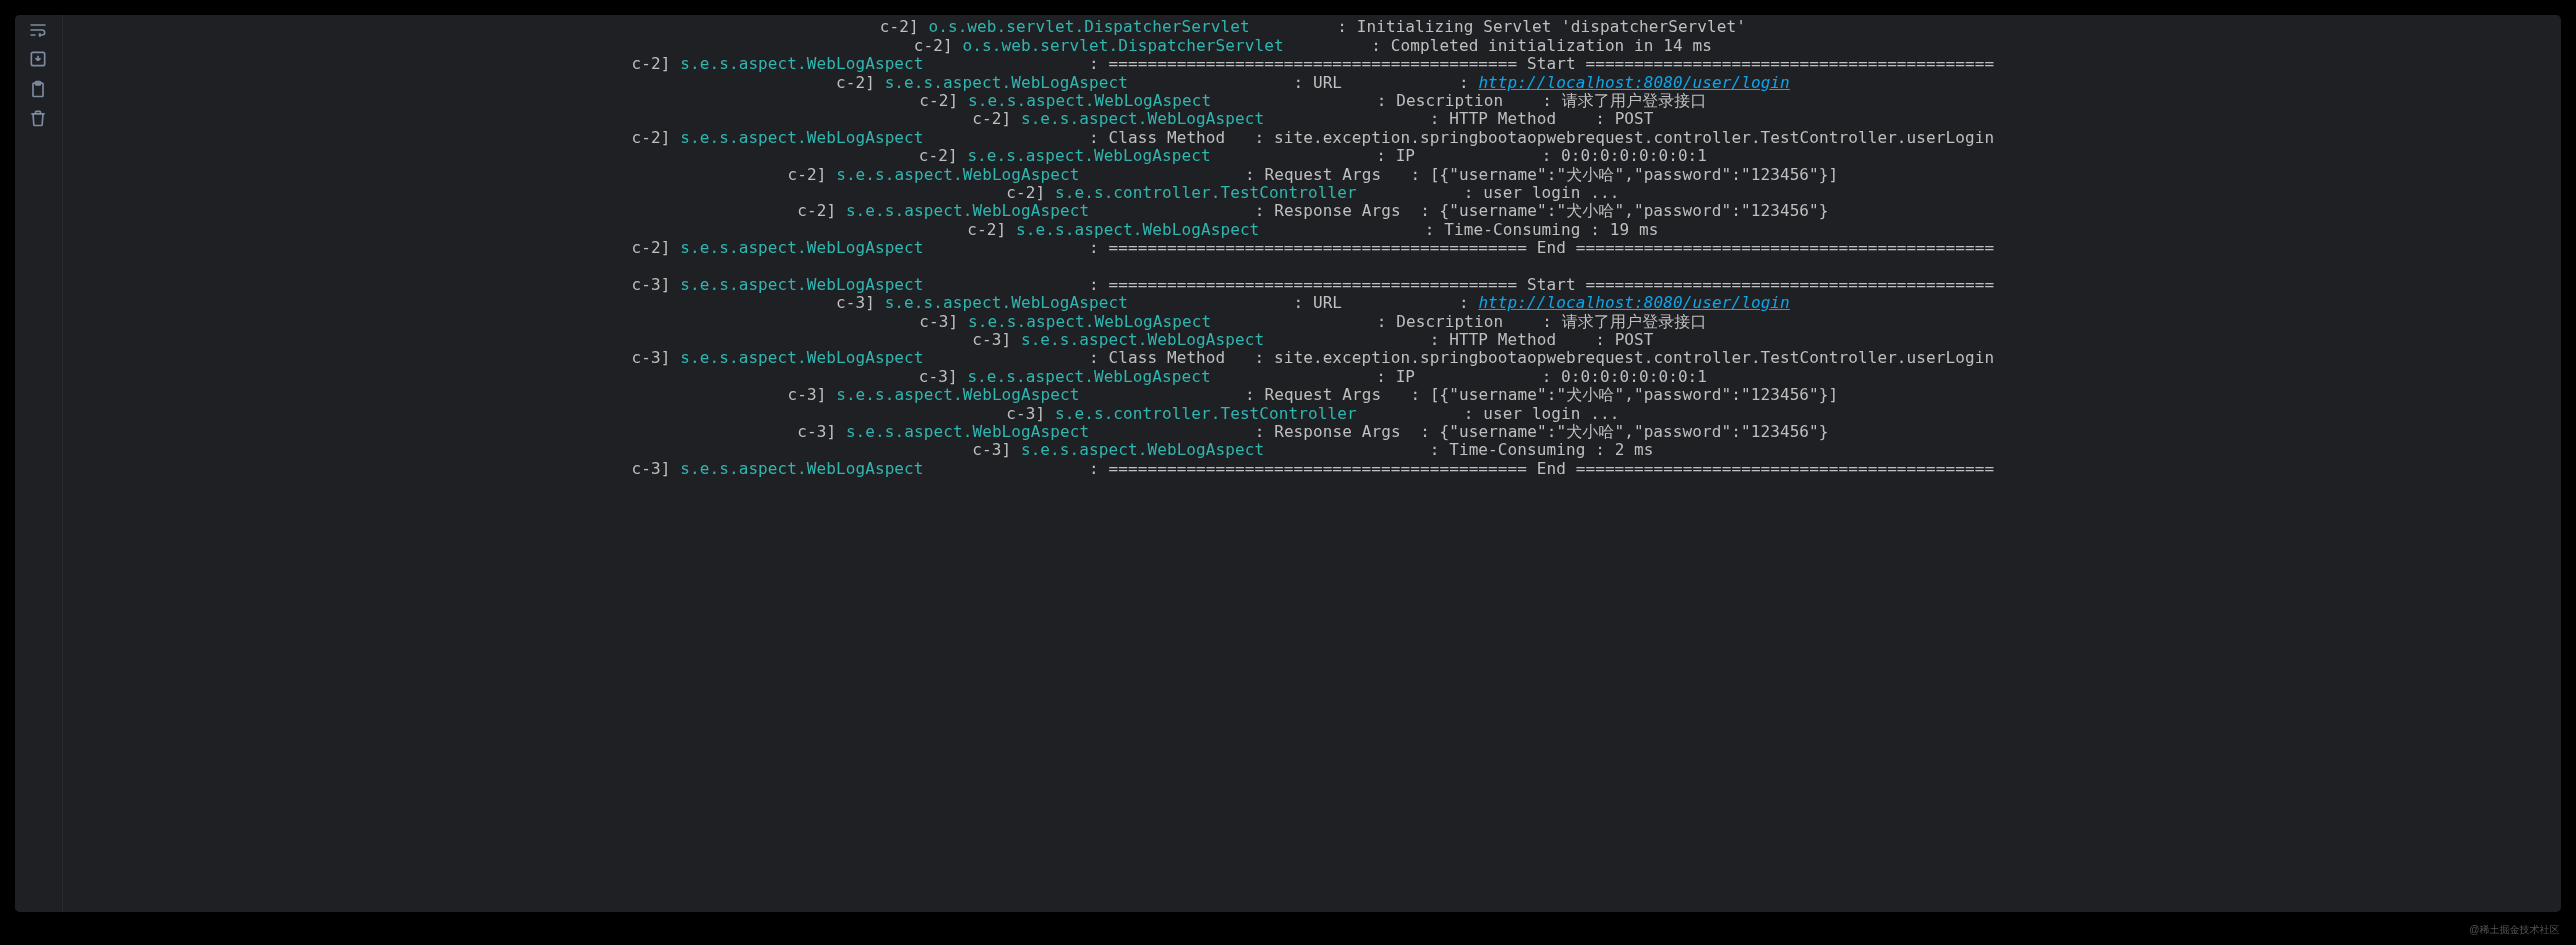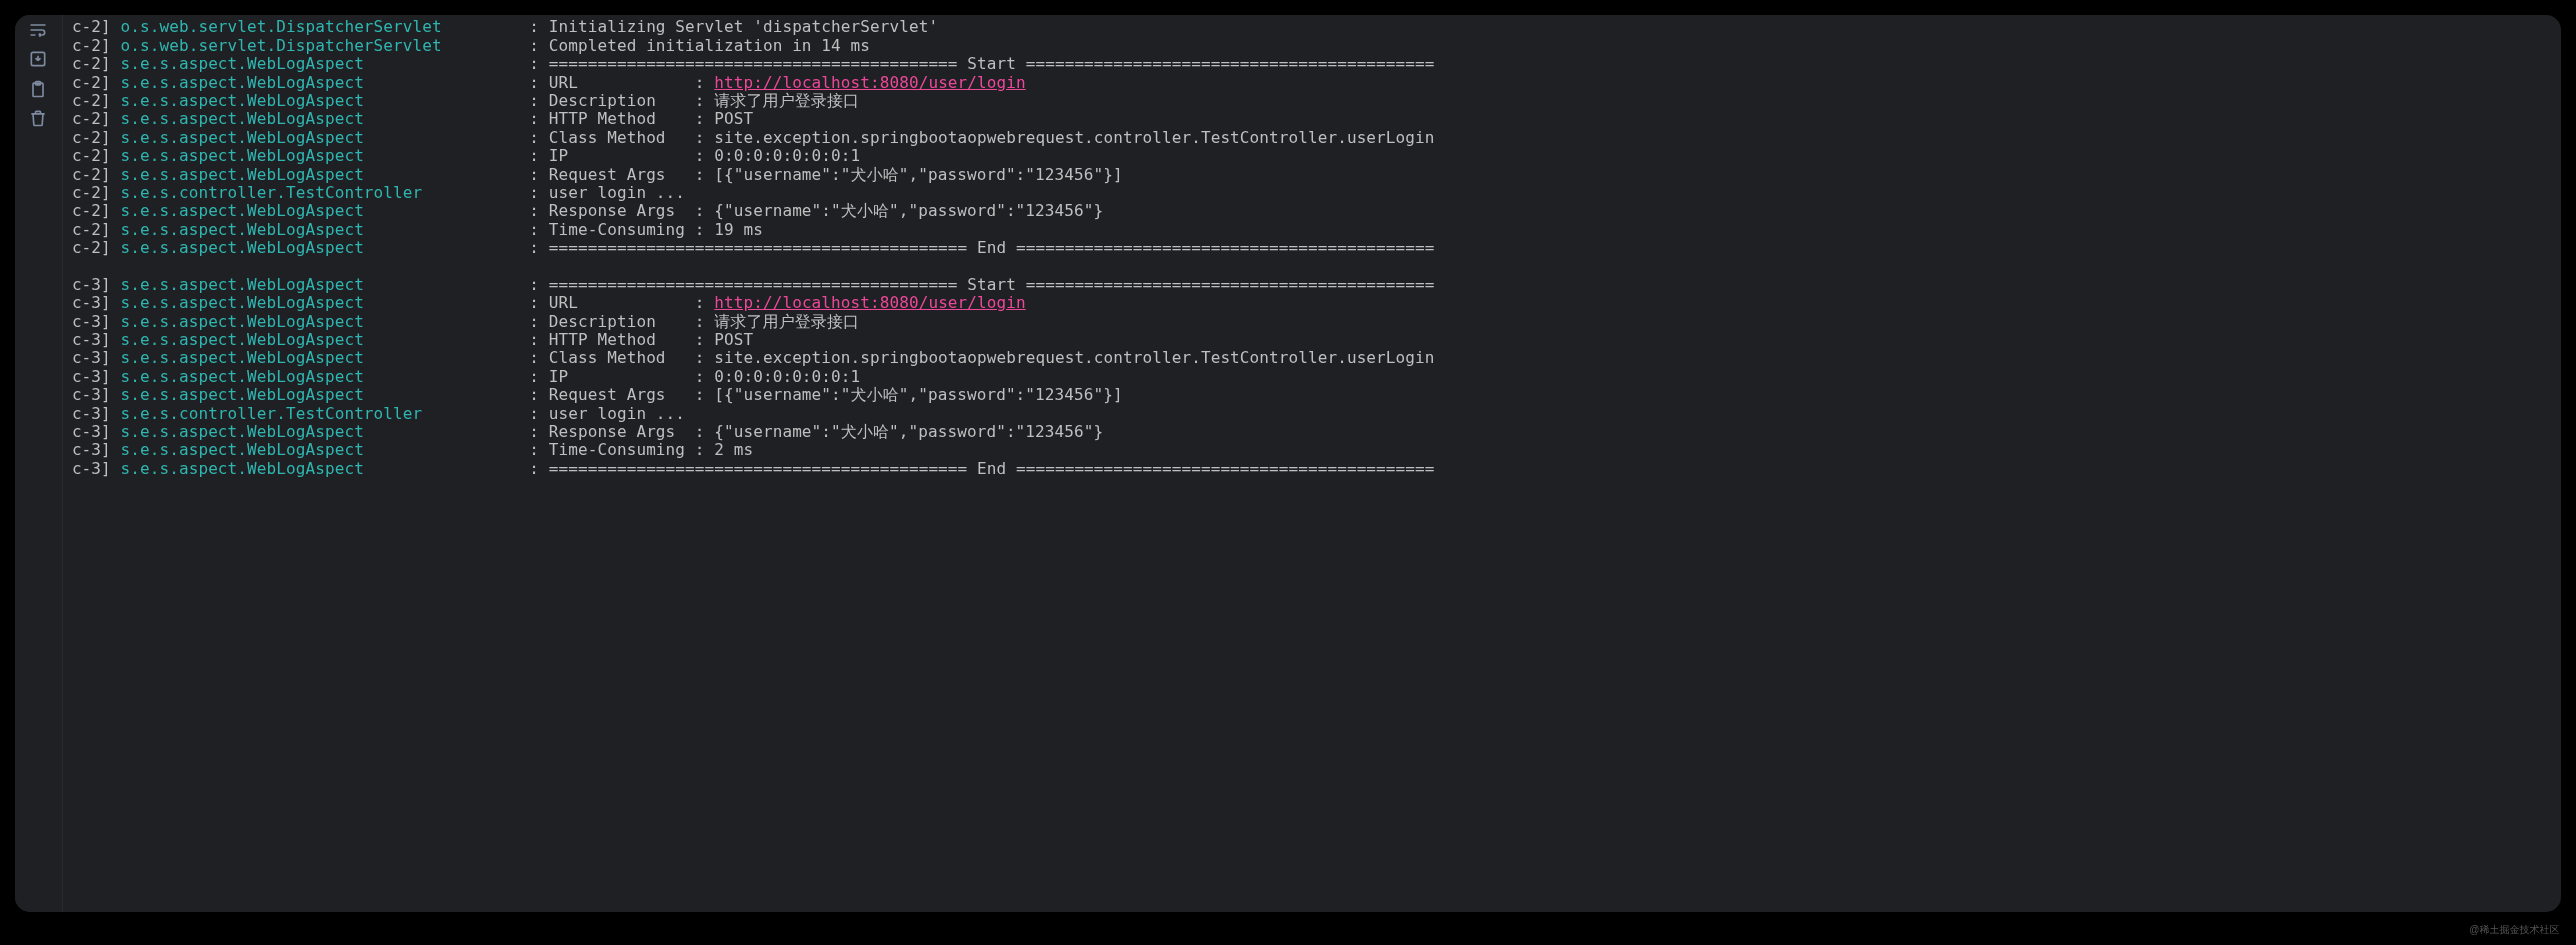--- a/index.html
+++ b/index.html
@@ -14,24 +14,25 @@
     overflow: hidden;
     position: relative;
   }
   .container {
     position: absolute;
     top: 14.7px;
     left: 14.7px;
     right: 14.7px;
     bottom: 33px;
     background: #1f2024;
-    border-radius: 15px;
+    border-radius: 5px;
     box-shadow: 0 5.5px 18.4px rgba(0,0,0,0.8);
     display: flex;
     overflow: hidden;
+    text-align: center;
   }
   .gutter {
     width: 48px;
     flex-shrink: 0;
     background: #1f2024;
     padding-top: 5.5px;
     display: flex;
     flex-direction: column;
     align-items: center;
     gap: 9.2px;
@@ -51,21 +52,21 @@
     padding: 3.7px 7.4px 3.7px 9.2px;
     white-space: pre;
     overflow: hidden;
     letter-spacing: 0.1px;
   }
   .log-line { display: block; }
   .thr { color: #bfbfbf; } 
   .logger { color: #2fb6b0; } 
   .colon { color: #bfbfbf; }
   .msg { color: #bfbfbf; }
-  .url { color: #ec4899; text-decoration: underline; }
+  .url { color: #0ea5e9; text-decoration: underline; font-style: italic; }
   .watermark {
     position: absolute;
     right: 16.6px;
     bottom: 9.2px;
     font-size: 10px;
     color: #555;
     font-family: sans-serif;
   }
 </style>
 </head>

